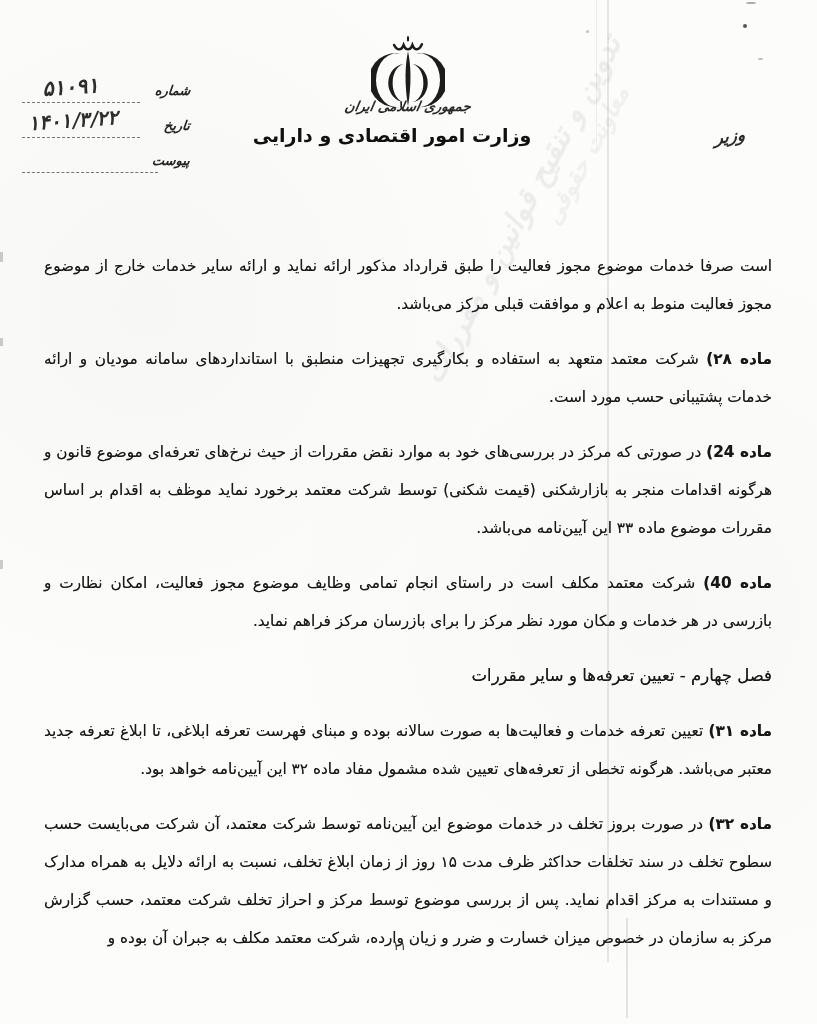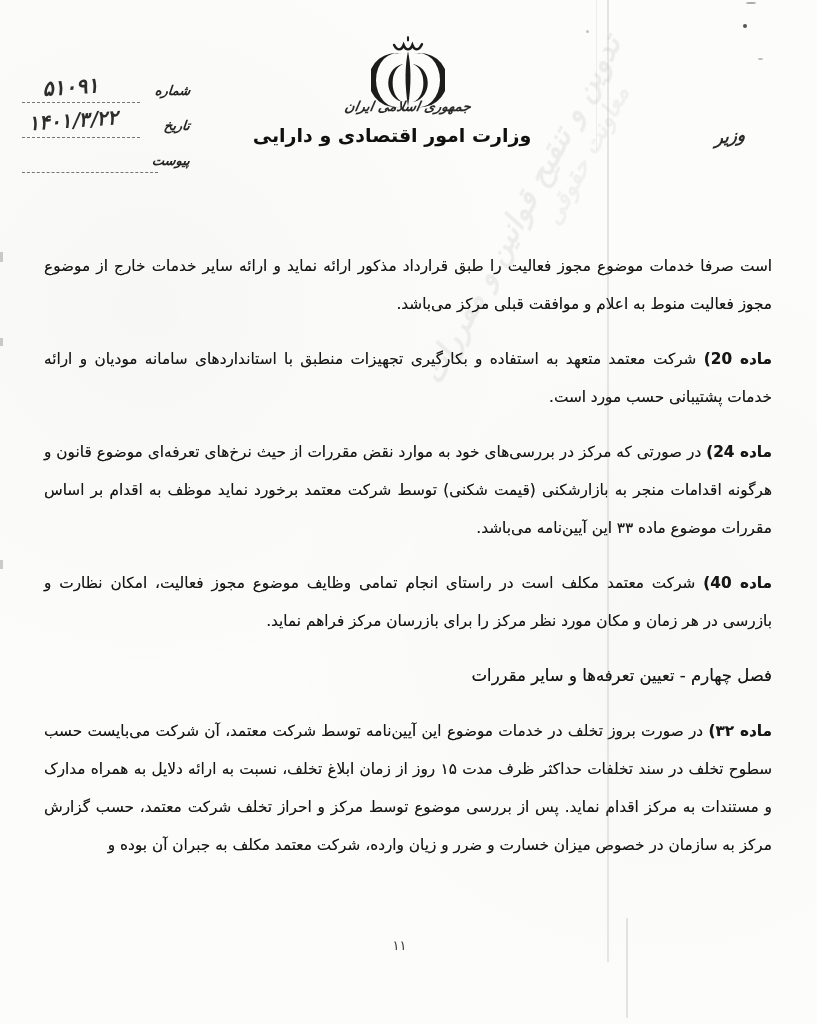--- a/index.html
+++ b/index.html
@@ -152,28 +152,29 @@
   <div class="watermark">
     <span>تدوین و تنقیح قوانین و مقررات</span>
     <span class="wm2">معاونت حقوقی</span>
   </div>
 
   <div class="doc-body">
 
     <p><span>است صرفا خدمات موضوع مجوز فعالیت را طبق قرارداد مذکور ارائه نماید و ارائه سایر خدمات خارج از موضوع مجوز فعالیت منوط به اعلام و موافقت قبلی مرکز می‌باشد.</span></p>
 
 
-    <p><b class="m-label">ماده 20)</b> <span>شرکت معتمد متعهد به استفاده و بکارگیری تجهیزات منطبق با استانداردهای سامانه مودیان و ارائه خدمات پشتیبانی حسب مورد است.</span></p>
+    <p><b class="m-label">ماده ۲۸)</b> <span>شرکت معتمد متعهد به استفاده و بکارگیری تجهیزات منطبق با استانداردهای سامانه مودیان و ارائه خدمات پشتیبانی حسب مورد است.</span></p>
 
     <p><b class="m-label">ماده 24)</b> <span>در صورتی که مرکز در بررسی‌های خود به موارد نقض مقررات از حیث نرخ‌های تعرفه‌ای موضوع قانون و هرگونه اقدامات منجر به بازارشکنی (قیمت شکنی) توسط شرکت معتمد برخورد نماید موظف به اقدام بر اساس مقررات موضوع ماده ۳۳ این آیین‌نامه می‌باشد.</span></p>
 
-    <p><b class="m-label">ماده 40)</b> <span>شرکت معتمد مکلف است در راستای انجام تمامی وظایف موضوع مجوز فعالیت، امکان نظارت و بازرسی در هر زمان و مکان مورد نظر مرکز را برای بازرسان مرکز فراهم نماید.</span></p>
+    <p><b class="m-label">ماده 40)</b> <span>شرکت معتمد مکلف است در راستای انجام تمامی وظایف موضوع مجوز فعالیت، امکان نظارت و بازرسی در هر خدمات و مکان مورد نظر مرکز را برای بازرسان مرکز فراهم نماید.</span></p>
 
     <div class="chapter">فصل چهارم - تعیین تعرفه‌ها و سایر مقررات</div>
 
+    <p><b class="m-label">ماده ۳۱)</b> <span>تعیین تعرفه خدمات و فعالیت‌ها به صورت سالانه بوده و مبنای فهرست تعرفه ابلاغی، تا ابلاغ تعرفه جدید معتبر می‌باشد. هرگونه تخطی از تعرفه‌های تعیین شده مشمول مفاد ماده ۳۲ این آیین‌نامه خواهد بود.</span></p>
 
     <p><b class="m-label">ماده ۳۲)</b> <span>در صورت بروز تخلف در خدمات موضوع این آیین‌نامه توسط شرکت معتمد، آن شرکت می‌بایست حسب سطوح تخلف در سند تخلفات حداکثر ظرف مدت ۱۵ روز از زمان ابلاغ تخلف، نسبت به ارائه دلایل به همراه مدارک و مستندات به مرکز اقدام نماید. پس از بررسی موضوع توسط مرکز و احراز تخلف شرکت معتمد، حسب گزارش مرکز به سازمان در خصوص میزان خسارت و ضرر و زیان وارده، شرکت معتمد مکلف به جبران آن بوده و</span></p>
 
   </div>
 
   <div class="page-number">۱۱</div>
 
   <div class="scanline-1"></div>
   <div class="scanline-2"></div>
   <div class="scanline-3"></div>

